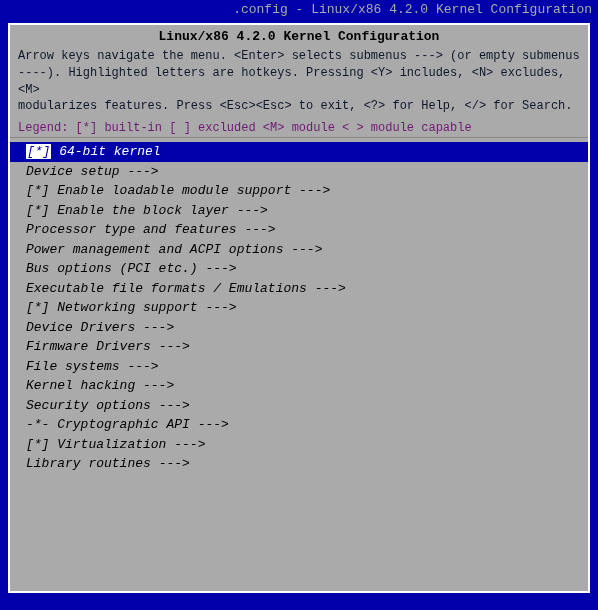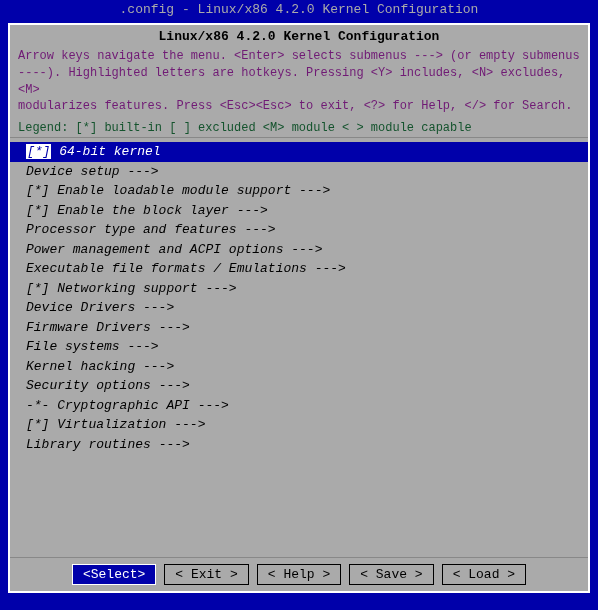--- a/index.html
+++ b/index.html
@@ -8,21 +8,21 @@
       height: 610px;
       background-color: #0000aa;
       font-family: 'Courier New', Courier, monospace;
       font-size: 13px;
       color: #000000;
       overflow: hidden;
     }
     #title-bar {
       background-color: #0000aa;
       color: #aaaaaa;
-      text-align: center;
+      text-align: right;
       padding: 2px 6px;
       font-size: 13px;
     }
     #main-container {
       margin: 4px 8px;
       background-color: #aaaaaa;
       border: 2px solid #ffffff;
       padding: 0;
       height: 570px;
       display: flex;
@@ -31,21 +31,21 @@
     #config-title {
       background-color: #aaaaaa;
       color: #000000;
       text-align: center;
       padding: 4px 0 2px 0;
       font-weight: bold;
       font-size: 13px;
     }
     #help-text {
       background-color: #aaaaaa;
-      color: #701a75;
+      color: #0f172a;
       padding: 2px 8px 4px 8px;
       font-size: 12px;
       line-height: 1.4;
     }
     #menu-area {
       background-color: #aaaaaa;
       border-top: 1px solid #888888;
       flex: 1;
       padding: 4px 0;
       overflow: hidden;
@@ -81,21 +81,21 @@
       cursor: pointer;
     }
     .btn.active {
       background-color: #0000aa;
       color: #ffffff;
       border: 1px solid #ffffff;
     }
     #legend {
       padding: 2px 8px 2px 8px;
       font-size: 12px;
-      color: #14532d;
+      color: #701a75;
     }
   </style>
 </head>
 <body>
 
 <div id="title-bar">
   <span>.config - Linux/x86 4.2.0 Kernel Configuration</span>
 </div>
 
 <div id="main-container">
@@ -108,33 +108,26 @@
   <div id="legend">Legend: [*] built-in  [ ] excluded  &lt;M&gt; module  &lt; &gt; module capable</div>
 
   <div id="menu-area">
 
   <div class="menu-item selected"><span style="background:#ffffff;color:#0000aa;padding:0 1px;">[*]</span><span> 64-bit kernel</span><span></span></div>
       <div class="menu-item"><span>   </span><span>Device setup</span><span>  ---&gt;</span></div>
       <div class="menu-item"><span>[*]</span><span> Enable loadable module support</span><span>  ---&gt;</span></div>
       <div class="menu-item"><span>[*]</span><span> Enable the block layer</span><span>  ---&gt;</span></div>
       <div class="menu-item"><span>   </span><span>Processor type and features</span><span>  ---&gt;</span></div>
       <div class="menu-item"><span>   </span><span>Power management and ACPI options</span><span>  ---&gt;</span></div>
+      <div class="menu-item"><span>   </span><span>Bus options (PCI etc.)</span><span>  ---&gt;</span></div>
       <div class="menu-item"><span>   </span><span>Executable file formats / Emulations</span><span>  ---&gt;</span></div>
       <div class="menu-item"><span>[*]</span><span> Networking support</span><span>  ---&gt;</span></div>
       <div class="menu-item"><span>   </span><span>Device Drivers</span><span>  ---&gt;</span></div>
       <div class="menu-item"><span>   </span><span>Firmware Drivers</span><span>  ---&gt;</span></div>
       <div class="menu-item"><span>   </span><span>File systems</span><span>  ---&gt;</span></div>
       <div class="menu-item"><span>   </span><span>Kernel hacking</span><span>  ---&gt;</span></div>
       <div class="menu-item"><span>   </span><span>Security options</span><span>  ---&gt;</span></div>
       <div class="menu-item"><span>-*-</span><span> Cryptographic API</span><span>  ---&gt;</span></div>
       <div class="menu-item"><span>[*]</span><span> Virtualization</span><span>  ---&gt;</span></div>
       <div class="menu-item"><span>   </span><span>Library routines</span><span>  ---&gt;</span></div>
     </div>
 
-  <div id="button-bar">
-
-  <button class="btn active">&lt;Select&gt;</button>
-      <button class="btn">&lt; Exit &gt;</button>
-      <button class="btn">&lt; Help &gt;</button>
-      <button class="btn">&lt; Save &gt;</button>
-      <button class="btn">&lt; Load &gt;</button>
-    </div>
 </div>
 
 </body></html>

